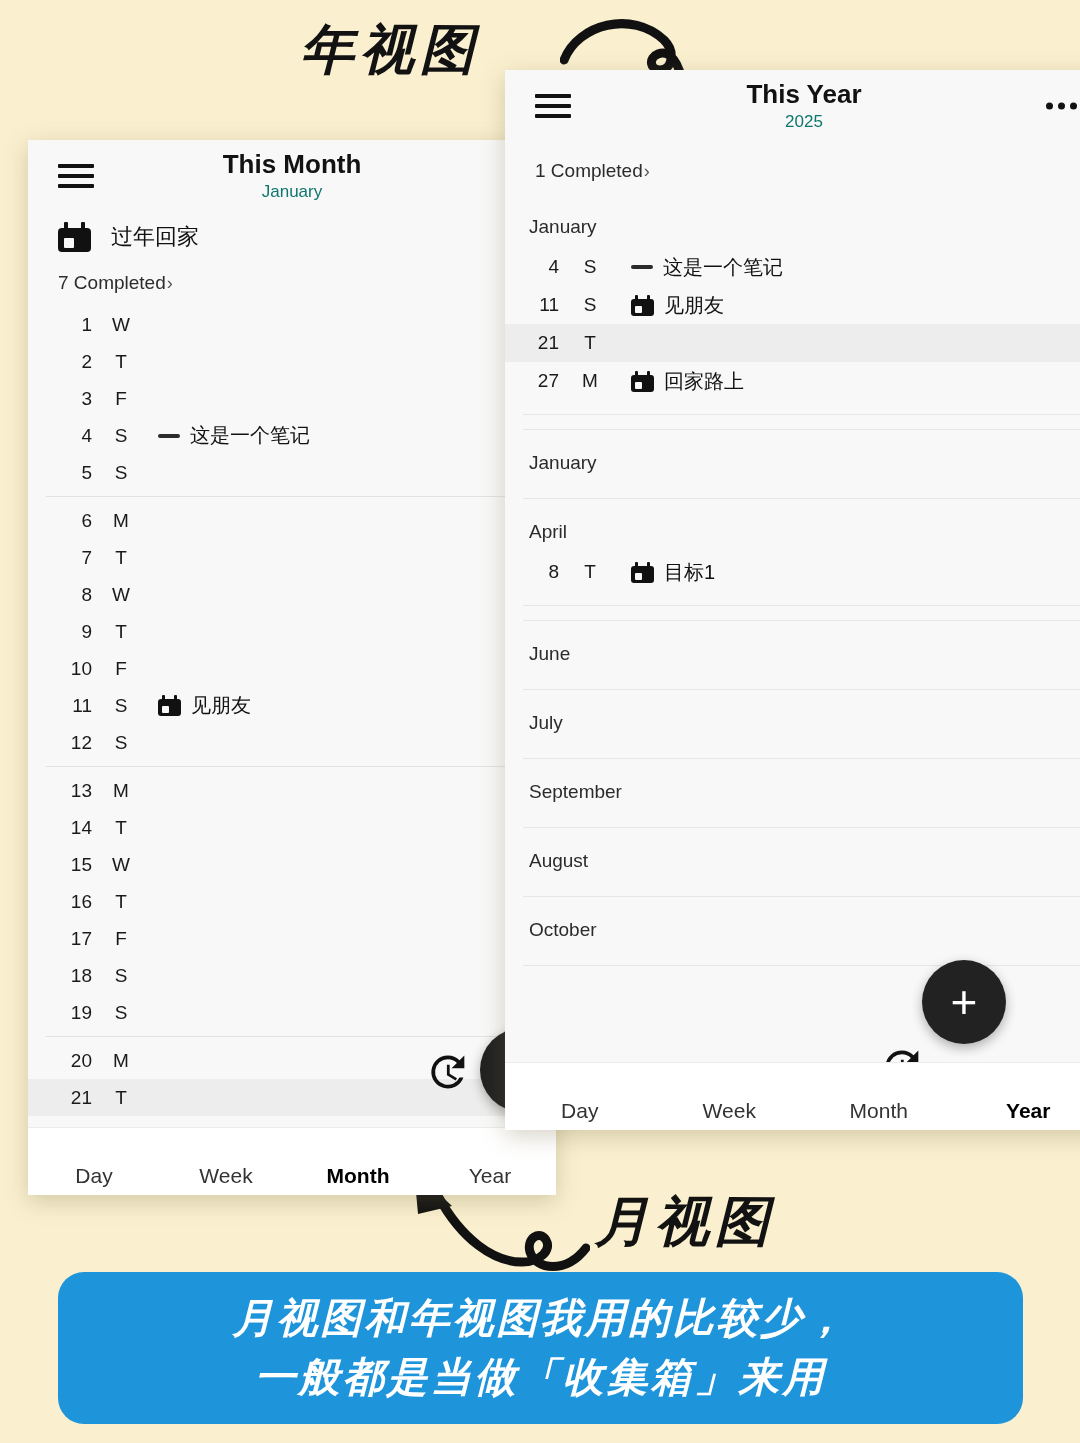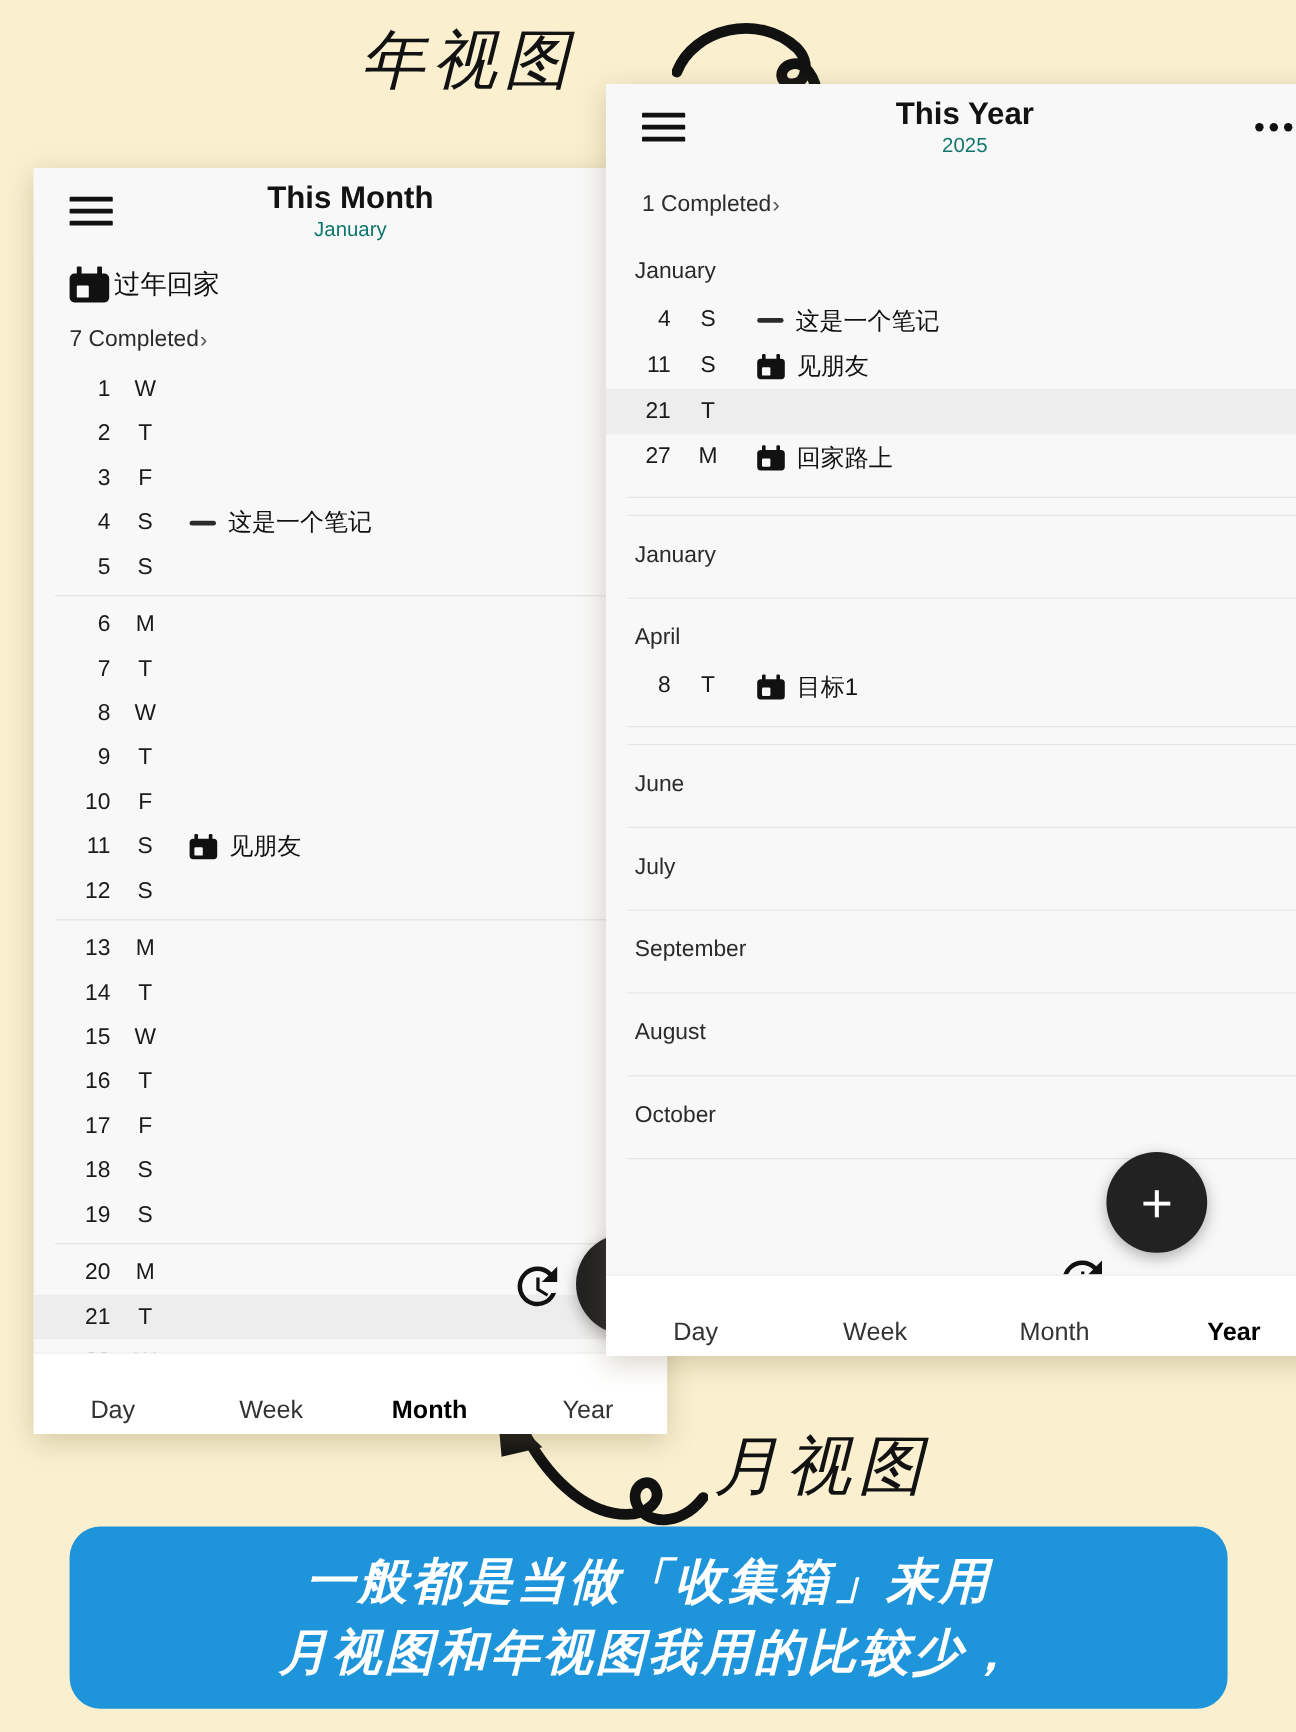--- a/index.html
+++ b/index.html
@@ -8,21 +8,21 @@
     background: #faf0cf;
     font-family: "Liberation Sans", "DejaVu Sans", sans-serif;
     overflow: hidden;
   }
   #stage { position: relative; width: 1080px; height: 1443px; }
 
   
   .handwrite {
     position: absolute;
     font-family: "Liberation Serif", "DejaVu Serif", serif;
-    font-weight: 400;
+    font-weight: 700;
     color: #121212;
     letter-spacing: 6px;
     font-style: italic;
   }
   #anno-year { left: 300px; top: 14px; font-size: 54px; }
   #anno-month { left: 595px; top: 1186px; font-size: 54px; }
 
   .arrow-svg { position: absolute; }
   #arrow-top { left: 560px; top: 14px; }
   #arrow-bottom { left: 390px; top: 1170px; }
@@ -63,21 +63,21 @@
   .appbar-title { font-size: 26px; font-weight: 700; color: #121212; line-height: 1.15; }
   .appbar-sub { font-size: 17px; color: #0f766e; margin-top: 2px; }
   .more-dots {
     position: absolute; right: 26px; top: 50%; transform: translateY(-50%);
     display: flex; gap: 5px; cursor: pointer;
   }
   .more-dots i { width: 7px; height: 7px; border-radius: 50%; background: #121212; }
 
   
   .banner-row {
-    display: flex; align-items: flex-start; gap: 4px;
+    display: flex; align-items: flex-start; gap: 20px;
     padding: 10px 30px 6px 30px;
   }
   .banner-text { font-size: 22px; color: #111; }
 
   .completed-row {
     display: flex; align-items: flex-end; gap: 1px;
     padding: 14px 30px 12px 30px;
     font-size: 19px; color: #2c2c2c;
     cursor: pointer;
   }
@@ -471,17 +471,17 @@
   </div>
 
   <svg class="arrow-svg" id="arrow-bottom" width="200" height="110" viewBox="0 0 200 110">
     <path d="M196,78 C176,104 146,100 140,82 C136,68 150,60 156,70 C162,80 150,92 132,92 C104,92 72,70 48,26" fill="none" stroke="#111" stroke-width="9" stroke-linecap="round"></path>
     <polygon points="24,0 62,36 28,44" fill="#111"></polygon>
   </svg>
 
   <div class="handwrite" id="anno-month">月视图</div>
 
   <div id="blue-banner" style="background: rgb(30, 148, 219);">
+    <div>月视图和年视图我用的比较少，</div>
     <div>一般都是当做「收集箱」来用</div>
-    <div>月视图和年视图我用的比较少，</div>
   </div>
 
 </div>
 
 </body></html>

